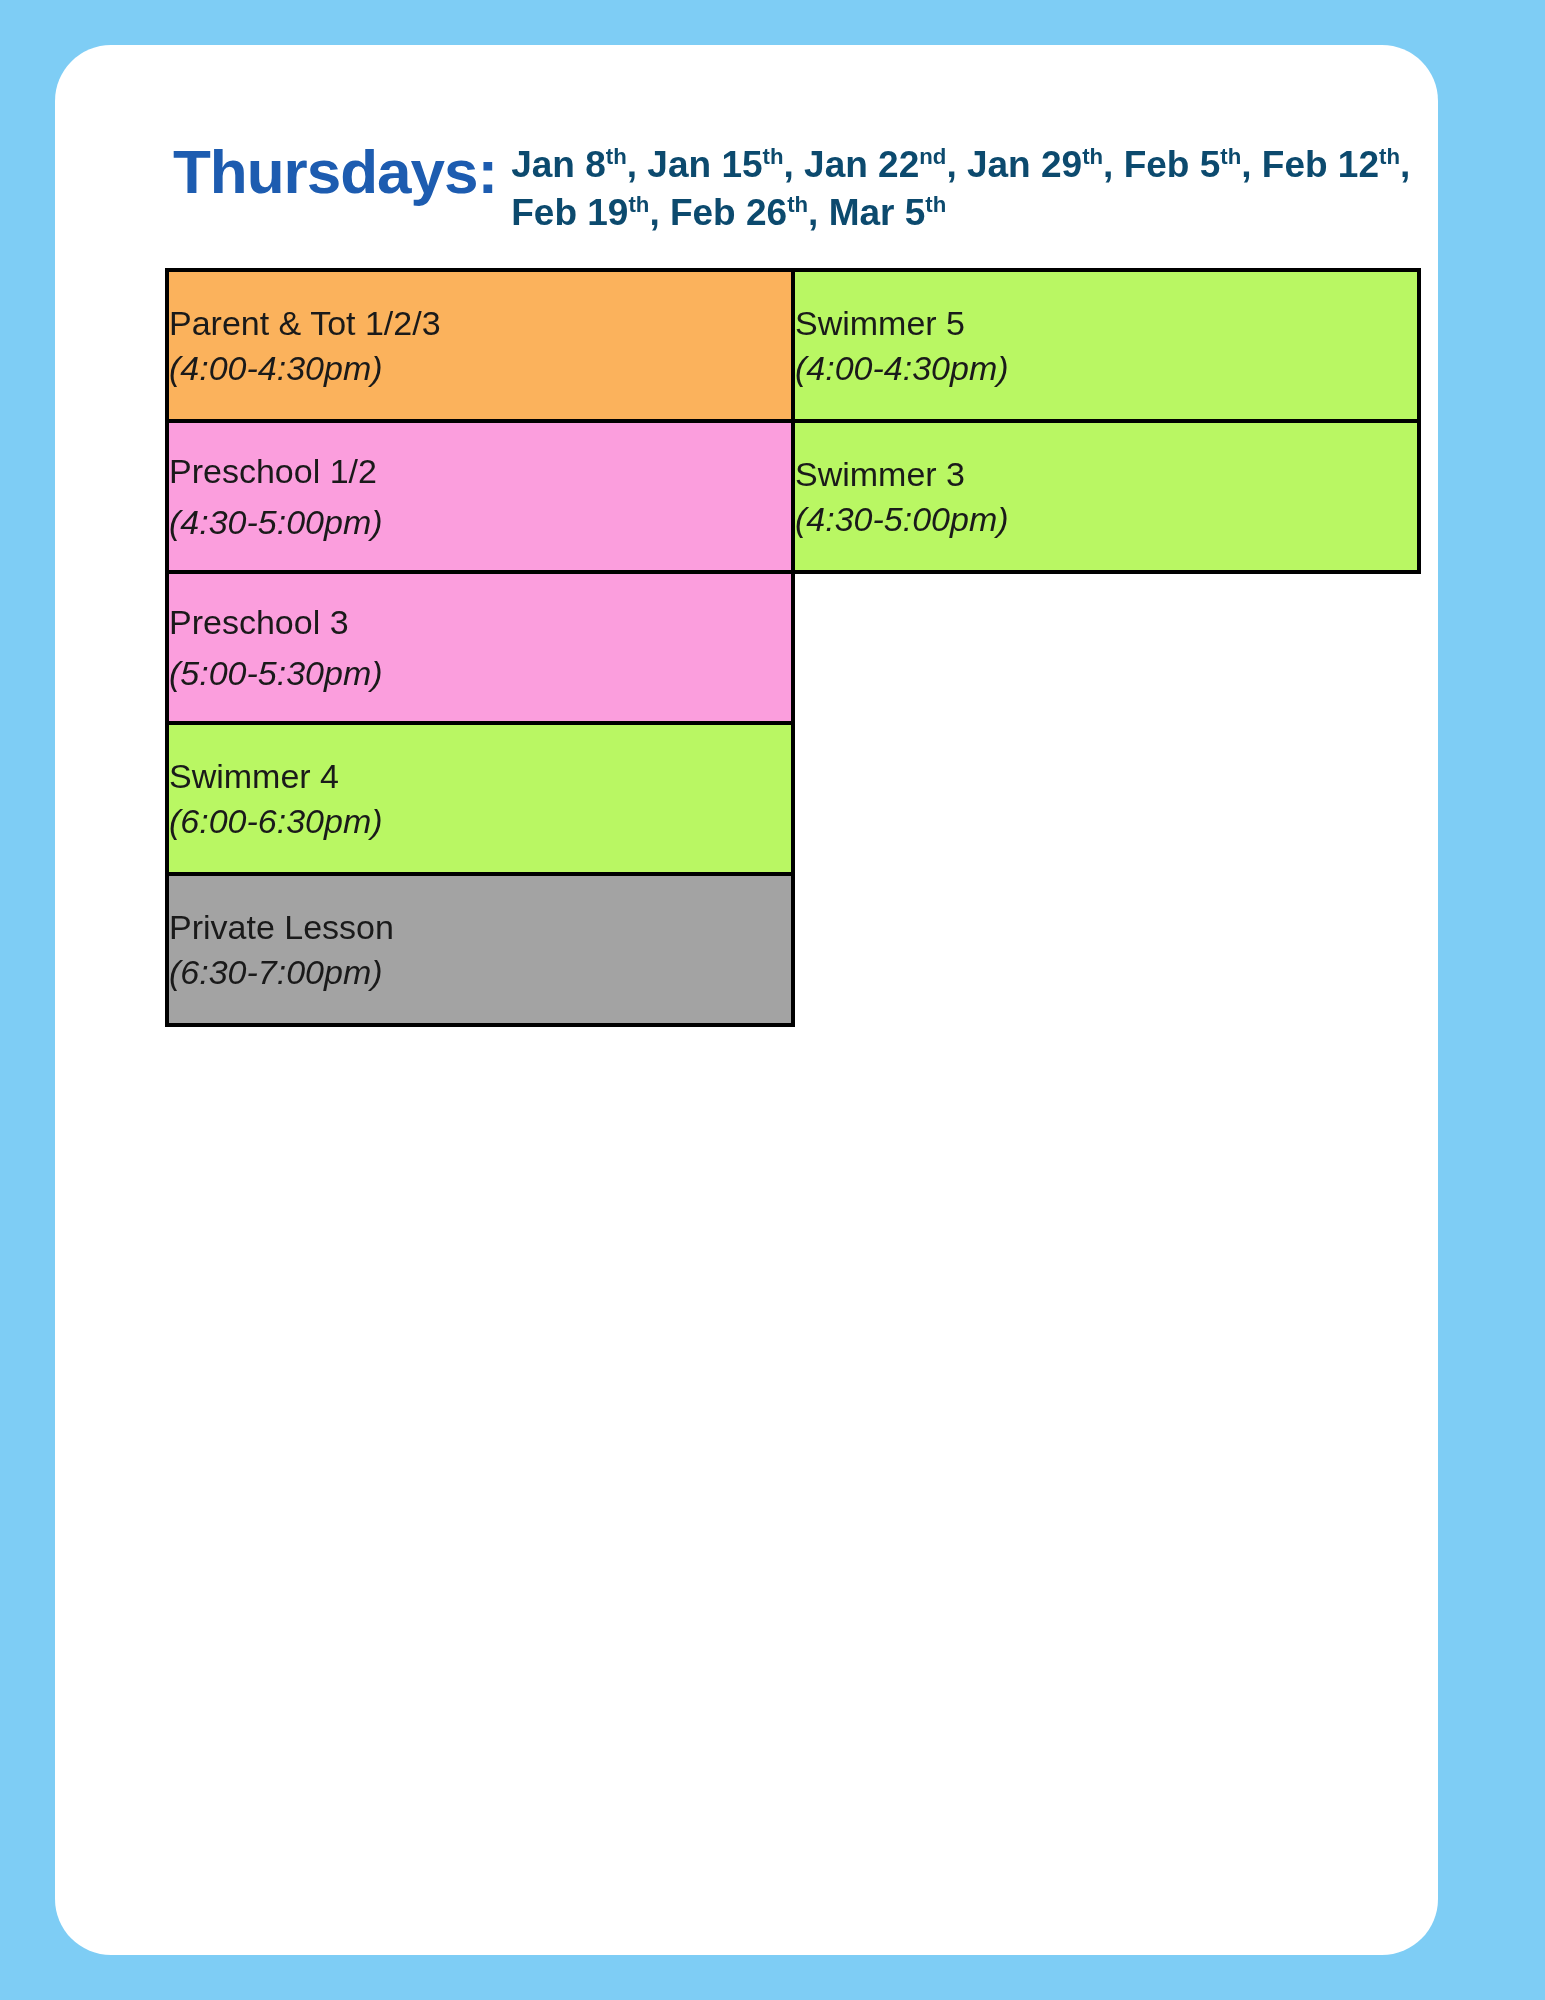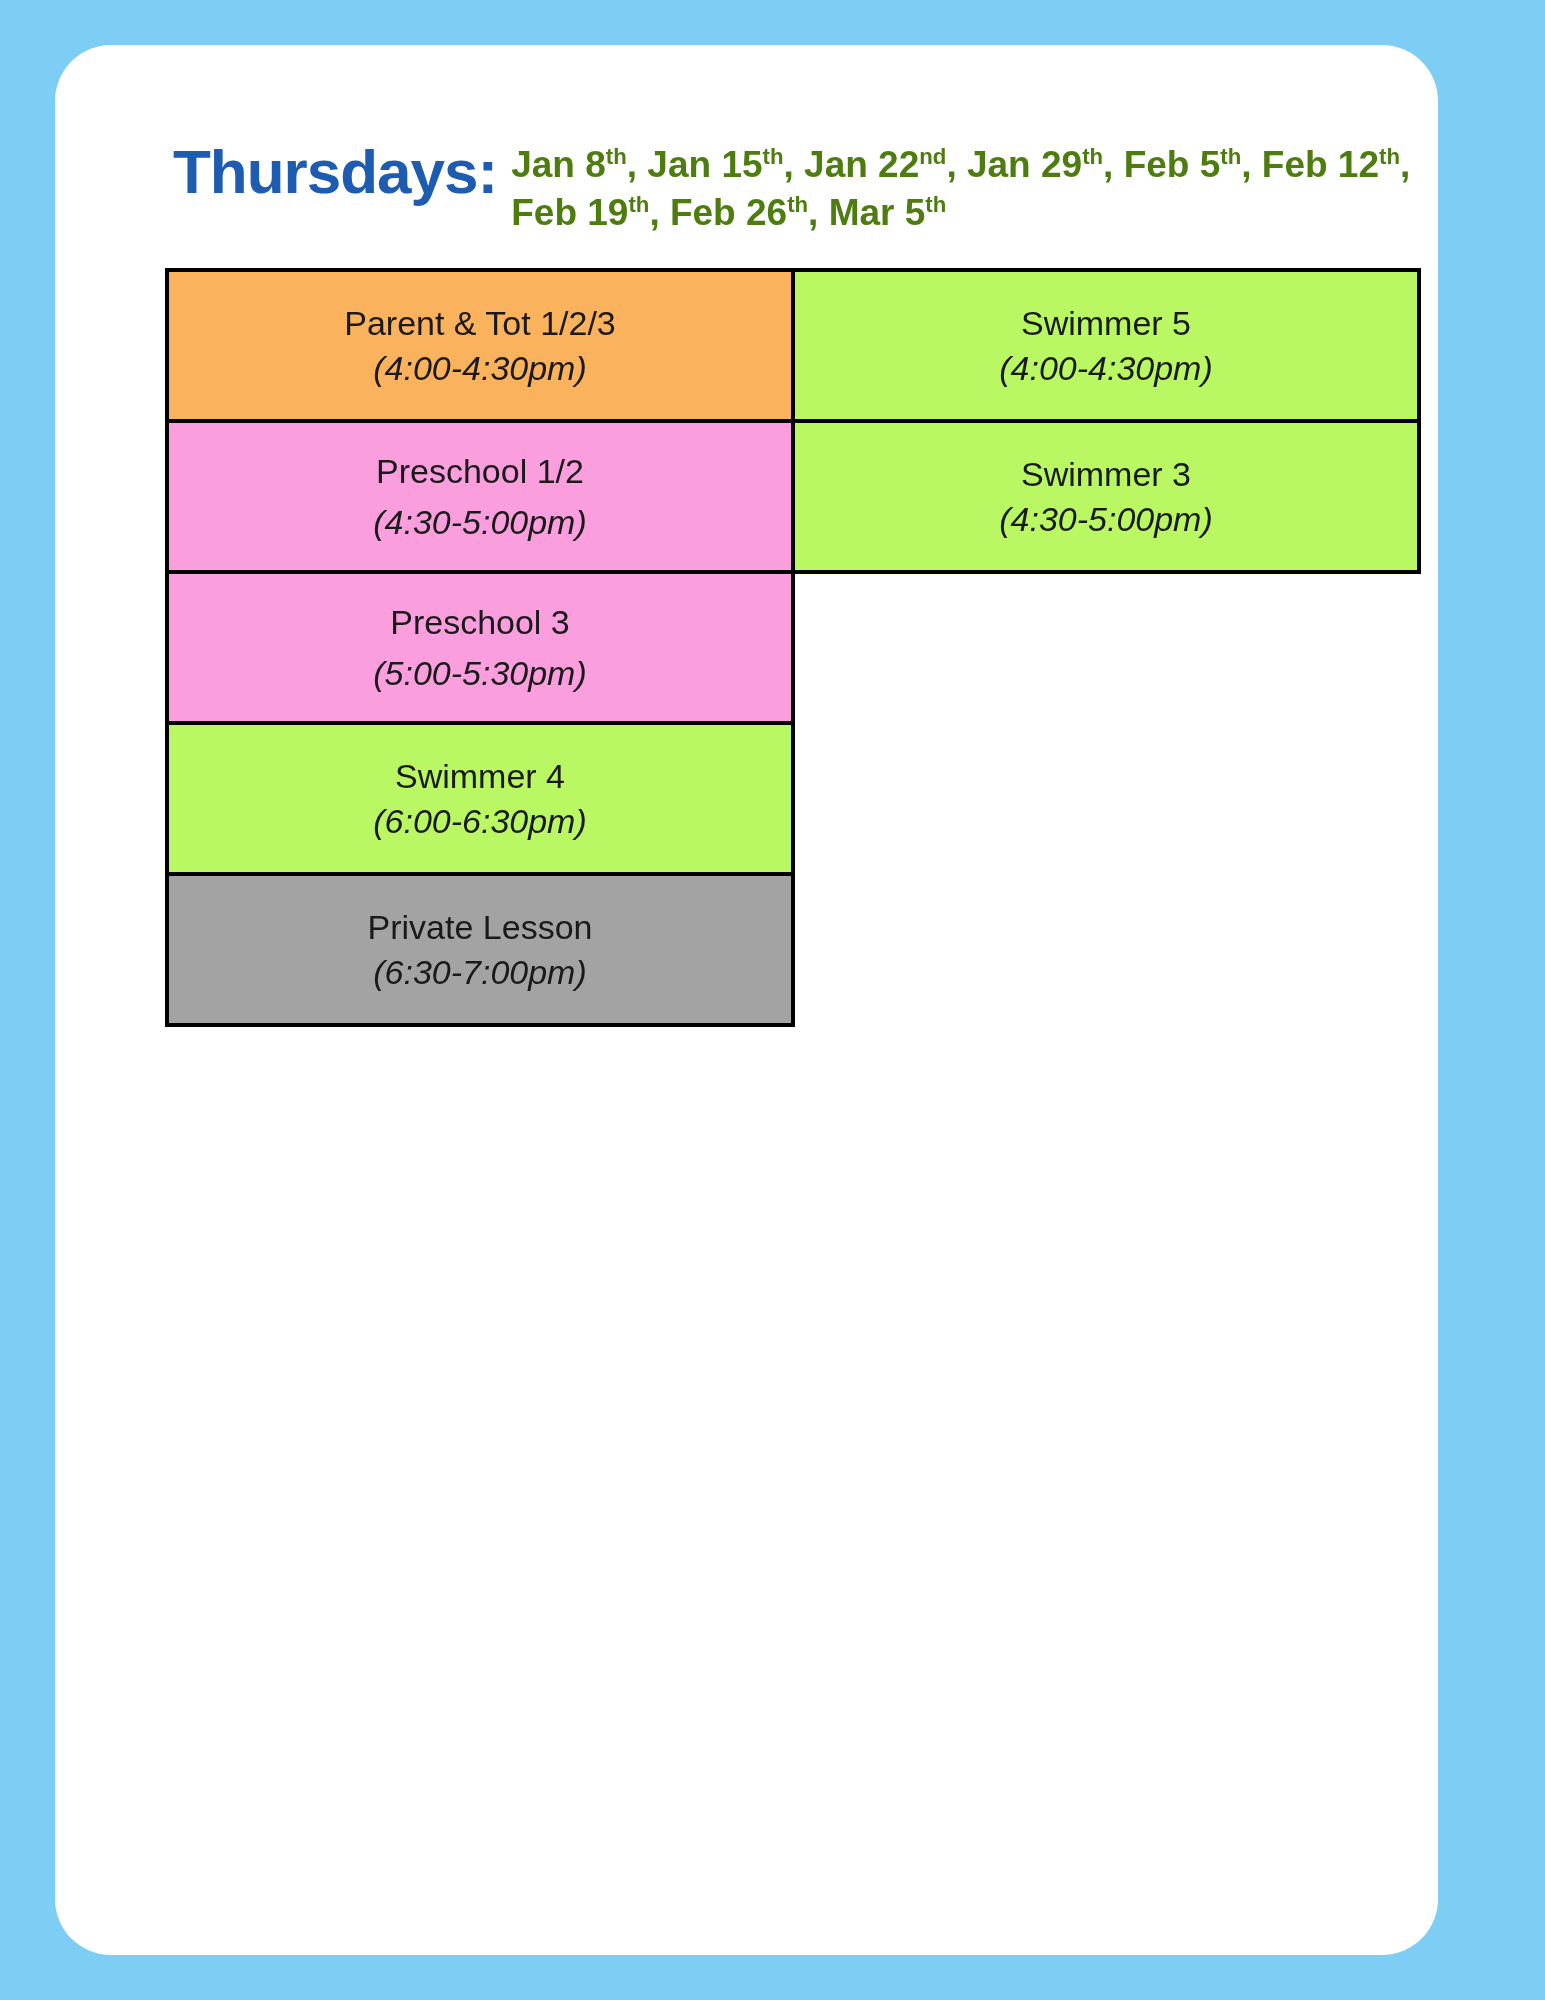--- a/index.html
+++ b/index.html
@@ -36,21 +36,21 @@
     font-weight: bold;
     color: #1d5cb0;
     letter-spacing: -1px;
     line-height: 1.0;
     margin-top: 38px;
     white-space: nowrap;
   }
   .dates {
     font-size: 37px;
     font-weight: bold;
-    color: #4d7c0f;
+    color: #0c4a6e;
     line-height: 1.30;
     margin-left: 14px;
     margin-top: 38px;
     max-width: 960px;
   }
   .dates sup {
     font-size: 0.6em;
     vertical-align: super;
     line-height: 0;
   }
@@ -65,21 +65,21 @@
     margin-top: -4px;
   }
   .row:first-child { margin-top: 0; }
   .cell {
     width: 630px;
     height: 155px;
     border: 4px solid #000000;
     box-sizing: border-box;
     display: flex;
     flex-direction: column;
-    align-items: center;
+    align-items: flex-start;
     justify-content: center;
     font-size: 34px;
     color: #1a1a1a;
     line-height: 1.30;
     margin-left: -4px;
   }
   .cell:first-child { margin-left: 0; }
   .cell.empty {
     border: none;
     background: transparent;

